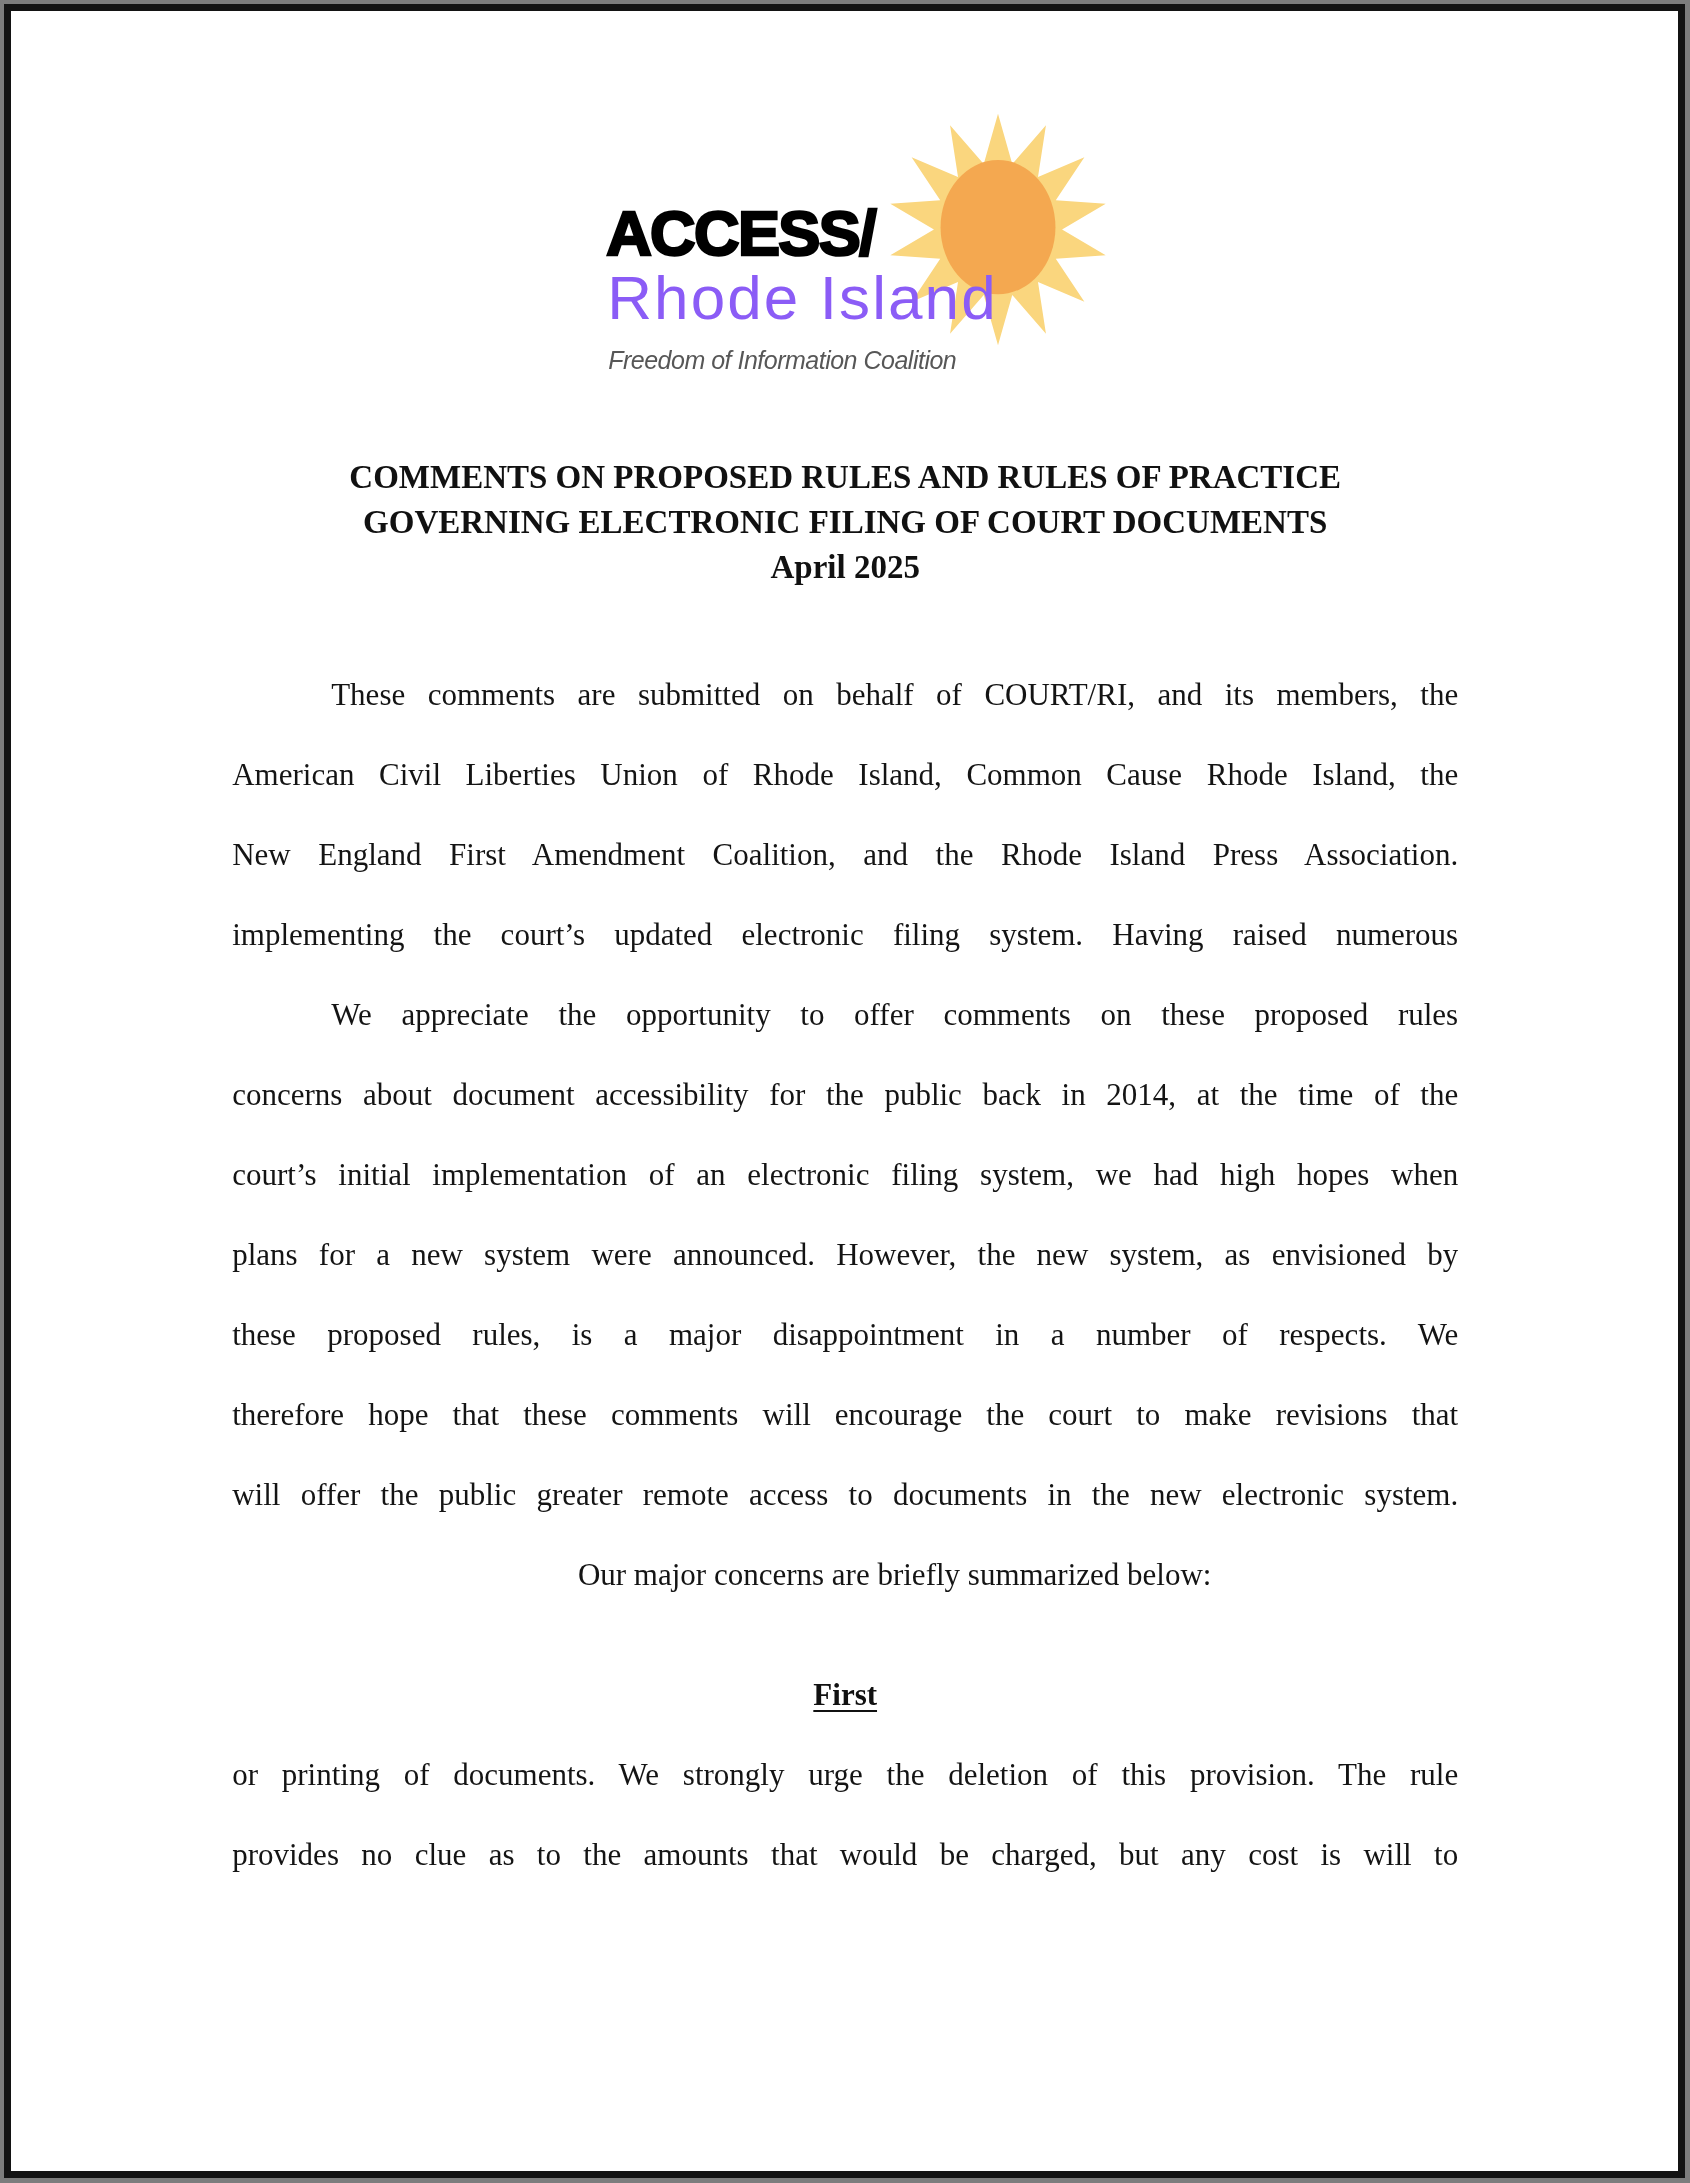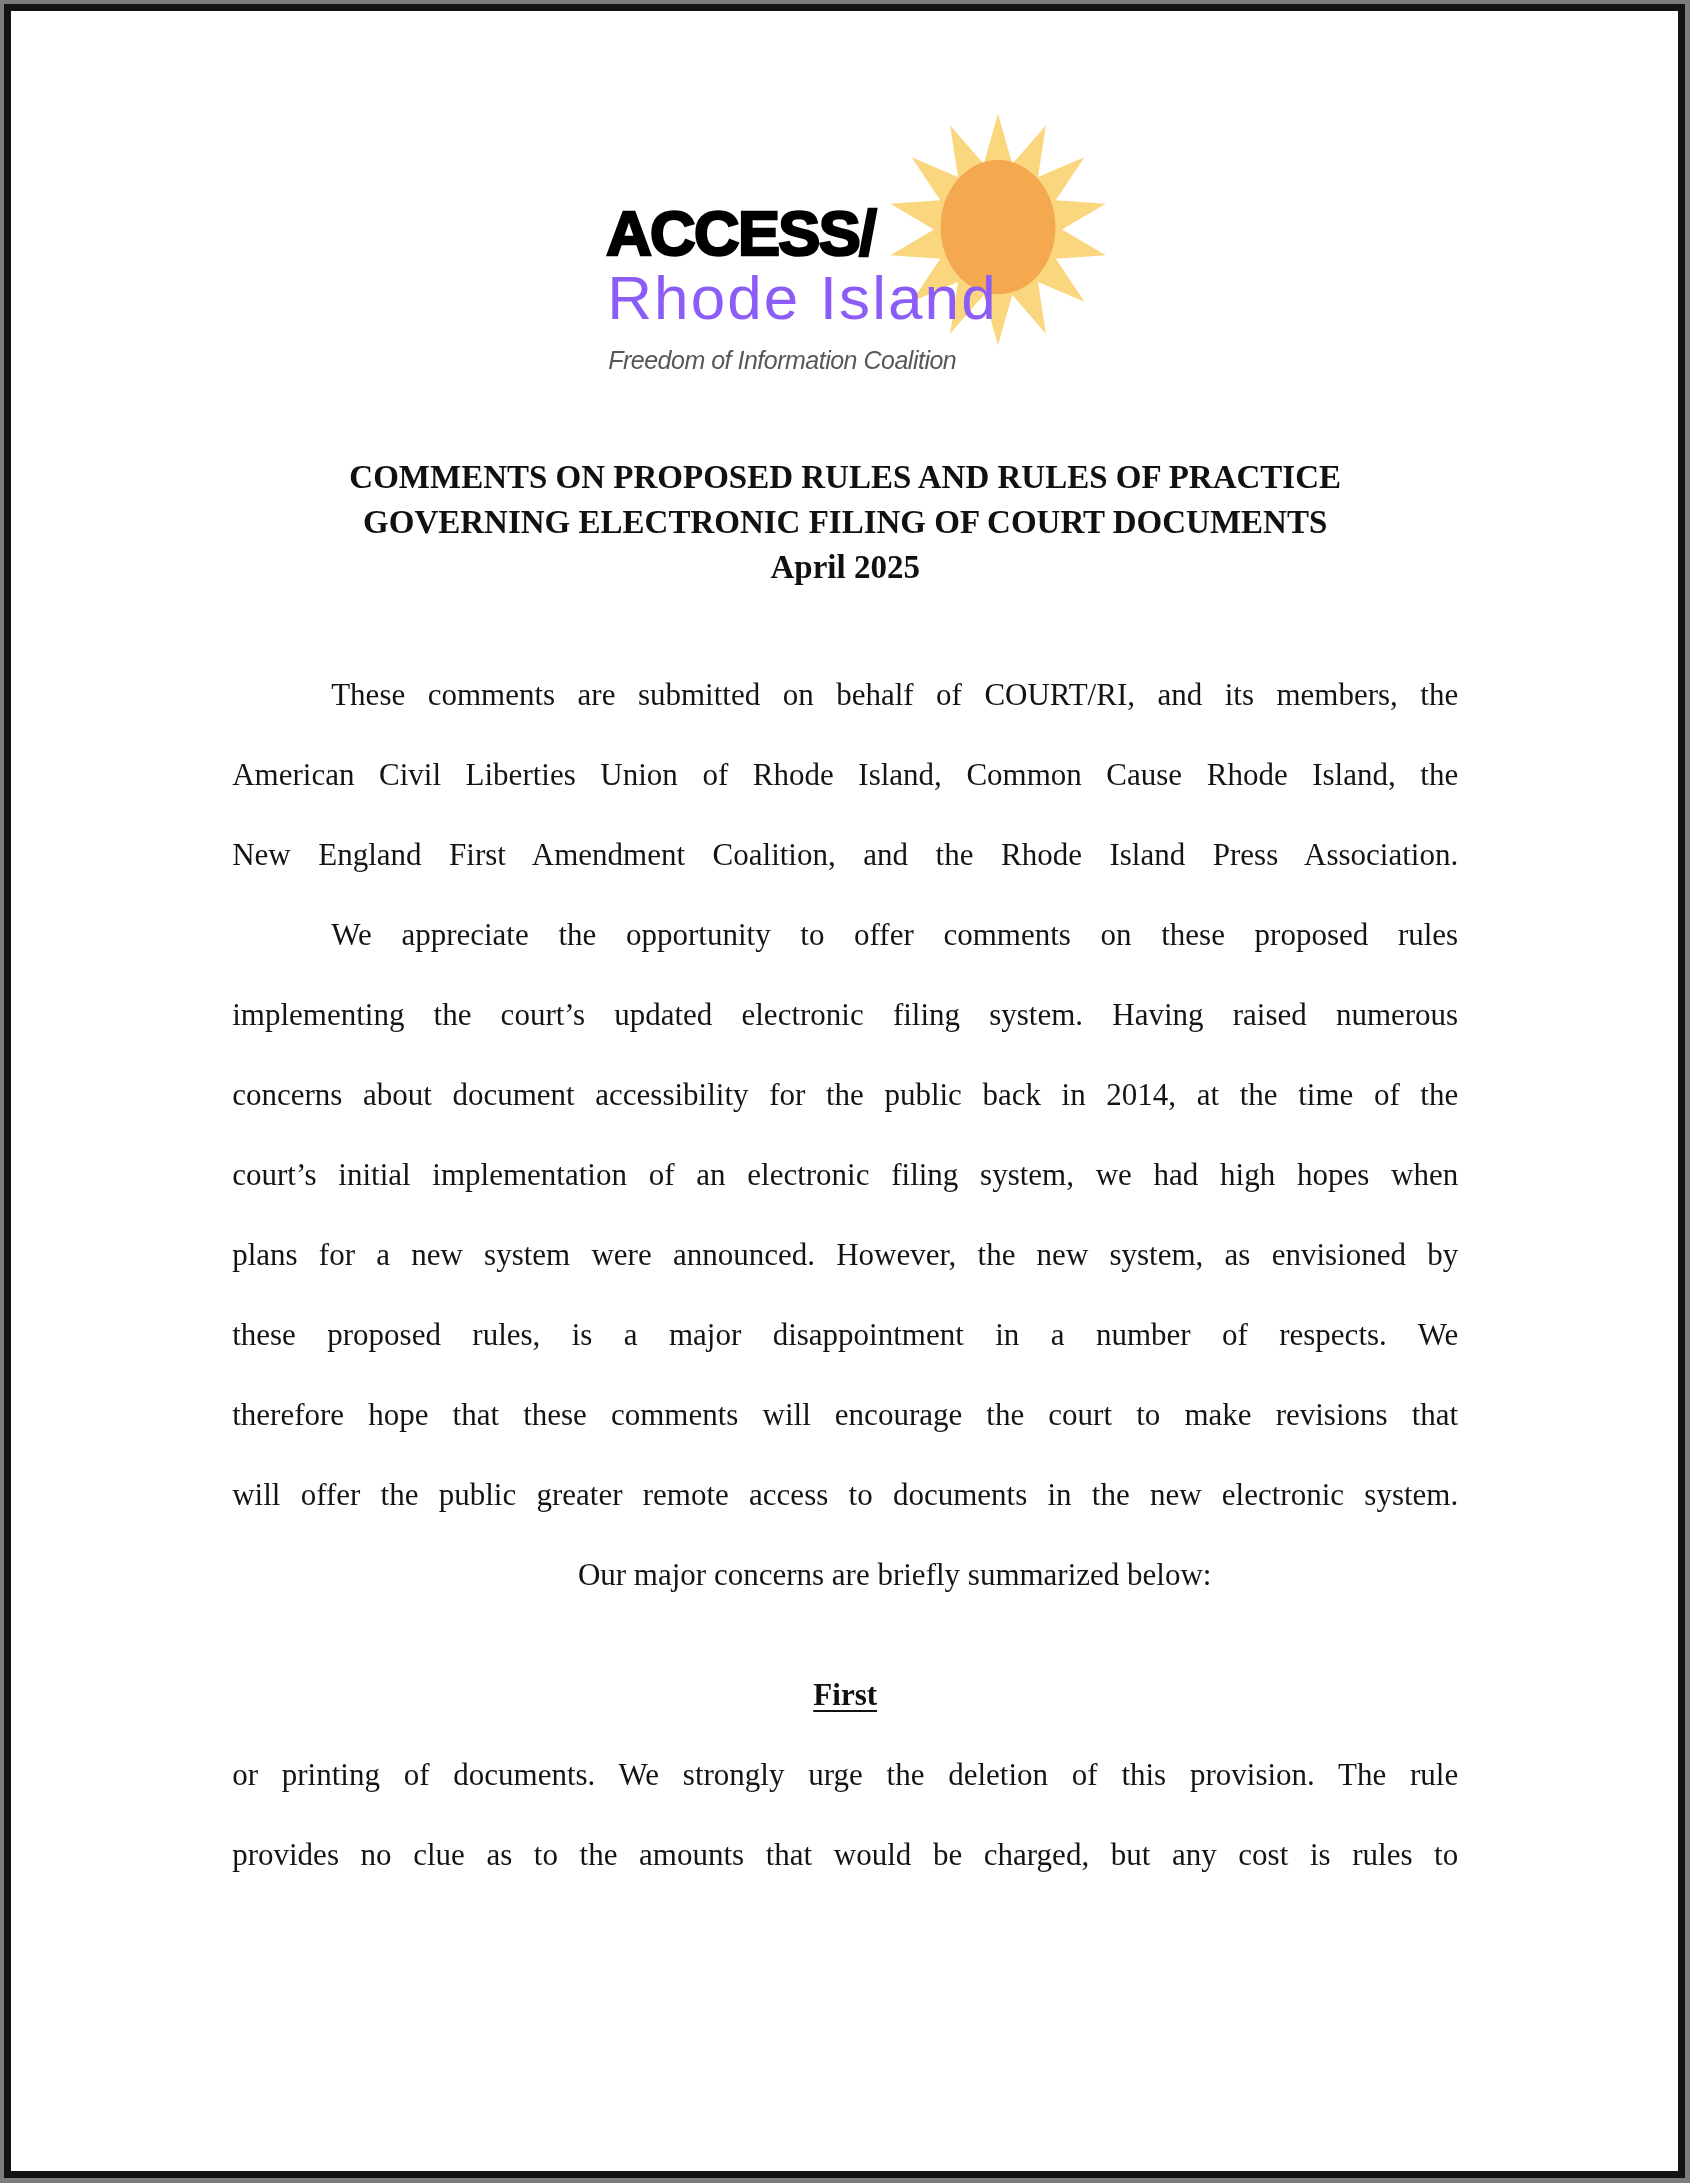--- a/index.html
+++ b/index.html
@@ -99,33 +99,33 @@
     <div class="title-line">April 2025</div>
   </div>
 
   <div class="docbody">
       <div class="para">
         <div class="line j ind">These comments are submitted on behalf of COURT/RI, and its members, the</div>
         <div class="line j">American Civil Liberties Union of Rhode Island, Common Cause Rhode Island, the</div>
         <div class="line j">New England First Amendment Coalition, and the Rhode Island Press Association.</div>
       </div>
       <div class="para">
+        <div class="line j">implementing the court’s updated electronic filing system. Having raised numerous</div>
         <div class="line j ind">We appreciate the opportunity to offer comments on these proposed rules</div>
-        <div class="line j">implementing the court’s updated electronic filing system. Having raised numerous</div>
         <div class="line j">concerns about document accessibility for the public back in 2014, at the time of the</div>
         <div class="line j">court’s initial implementation of an electronic filing system, we had high hopes when</div>
         <div class="line j">plans for a new system were announced. However, the new system, as envisioned by</div>
         <div class="line j">these proposed rules, is a major disappointment in a number of respects. We</div>
         <div class="line j">therefore hope that these comments will encourage the court to make revisions that</div>
         <div class="line j">will offer the public greater remote access to documents in the new electronic system.</div>
       </div>
       <div class="para">
         <div class="line ind">Our major concerns are briefly summarized below:</div>
       </div>
       <div class="heading"><span class="hu">First</span></div>
       <div class="para">
         <div class="line j">or printing of documents. We strongly urge the deletion of this provision. The rule</div>
-        <div class="line j">provides no clue as to the amounts that would be charged, but any cost is rules to</div>
+        <div class="line j">provides no clue as to the amounts that would be charged, but any cost is will to</div>
       </div>
     </div>
 
 </div>
 
 
 </body></html>

